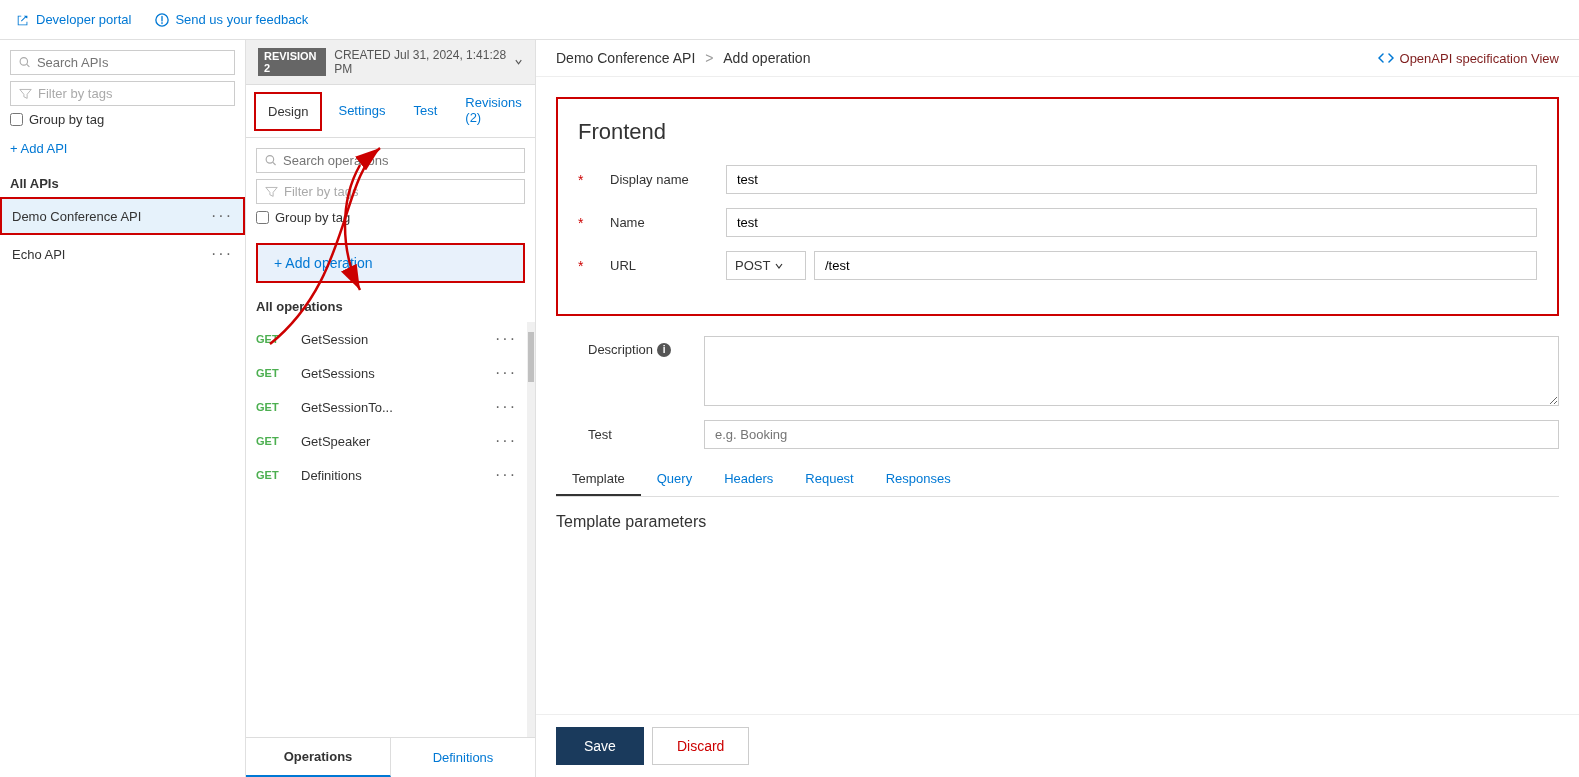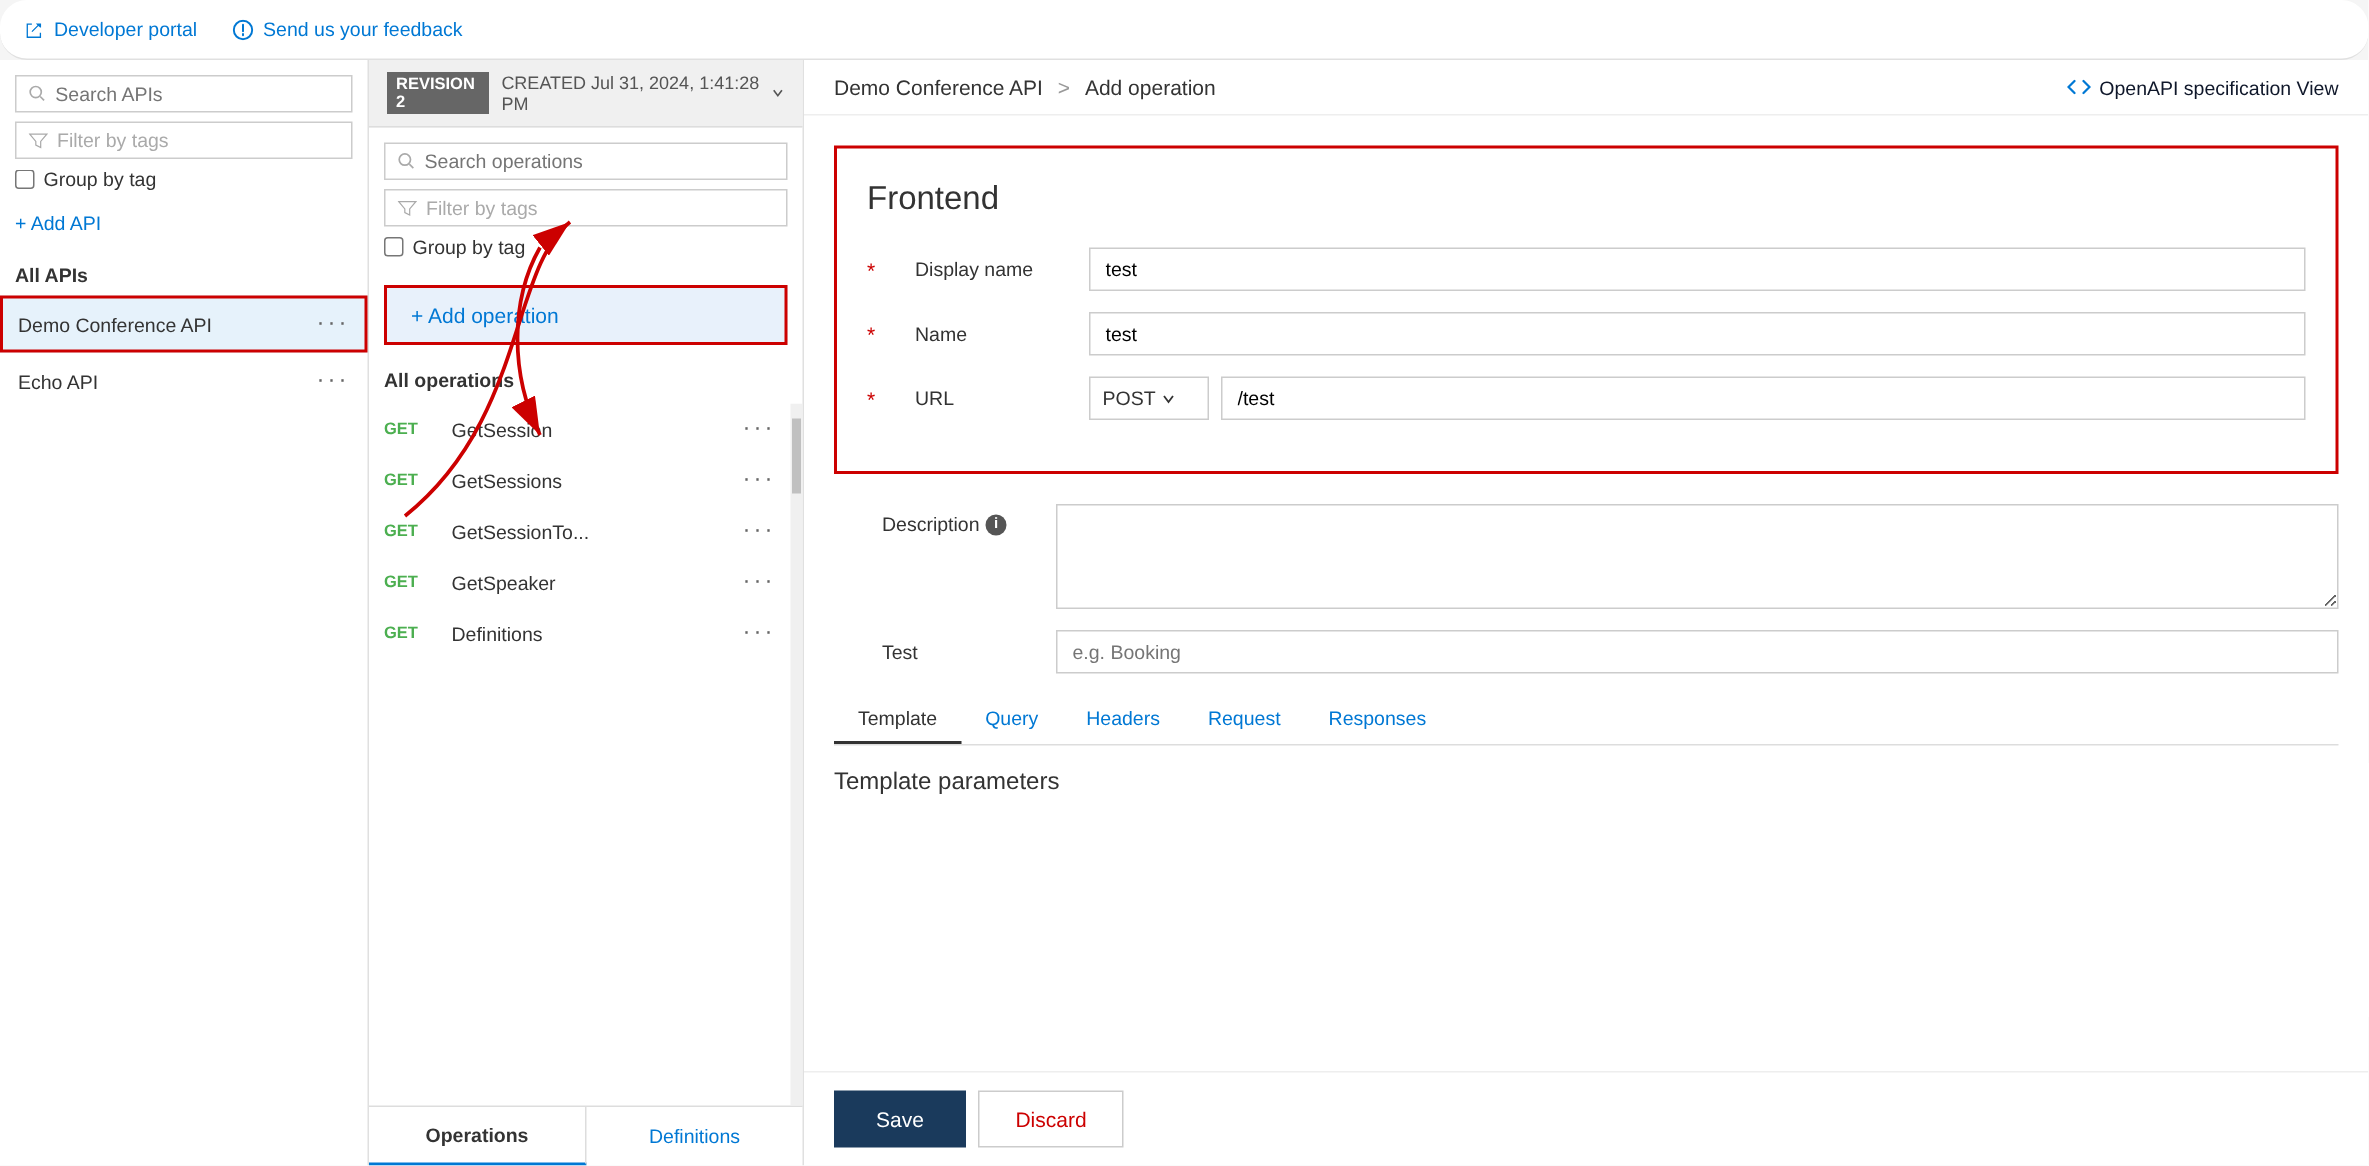--- a/index.html
+++ b/index.html
@@ -7,21 +7,20 @@
 
     
     .topbar {
       height: 40px;
       background: #fff;
       border-bottom: 1px solid #e0e0e0;
       display: flex;
       align-items: center;
       padding: 0 16px;
       gap: 24px;
-      border-radius: 18px;
     }
     .topbar-link {
       display: flex;
       align-items: center;
       gap: 6px;
       color: #0078d4;
       font-size: 13px;
       cursor: pointer;
       text-decoration: none;
     }
@@ -273,21 +272,21 @@
       align-items: center;
       justify-content: space-between;
       border-bottom: 1px solid #eee;
     }
     .breadcrumb { font-size: 14px; color: #333; }
     .breadcrumb-sep { margin: 0 6px; color: #999; }
     .openapi-link {
       display: flex;
       align-items: center;
       gap: 6px;
-      color: #0f172a;
+      color: #7f1d1d;
       font-size: 13px;
       cursor: pointer;
     }
 
     
     .form-area {
       flex: 1;
       overflow-y: auto;
       padding: 20px;
     }
@@ -540,20 +539,27 @@
 
   <div class="center-panel">
     <div class="revision-bar">
       <span class="revision-badge">REVISION 2</span>
       <span class="revision-meta">
         <span>CREATED Jul 31, 2024, 1:41:28 PM</span>
         <svg width="10" height="10" viewBox="0 0 10 10" fill="#555">
             <path d="M2 3l3 4 3-4" stroke="#555" stroke-width="1.2" fill="none"></path>
           </svg>
       </span>
+    </div>
+    <div class="tabs-bar">
+      <div class="tab-item active-design">Design</div>
+      <div class="tab-item">Settings</div>
+      <div class="tab-item">Test</div>
+      <div class="tab-item">Revisions (2)</div>
+      <div class="tab-item">Change log</div>
     </div>
     <div class="center-search">
       <div class="center-search-box">
         <svg width="13" height="13" viewBox="0 0 16 16" fill="#aaa">
             <circle cx="6.5" cy="6.5" r="5" stroke="#aaa" stroke-width="1.5" fill="none"></circle>
             <line x1="10.5" y1="10.5" x2="14" y2="14" stroke="#aaa" stroke-width="1.5"></line>
           </svg>
         <input type="text" placeholder="Search operations" style="">
       </div>
       <div class="center-filter-row">

